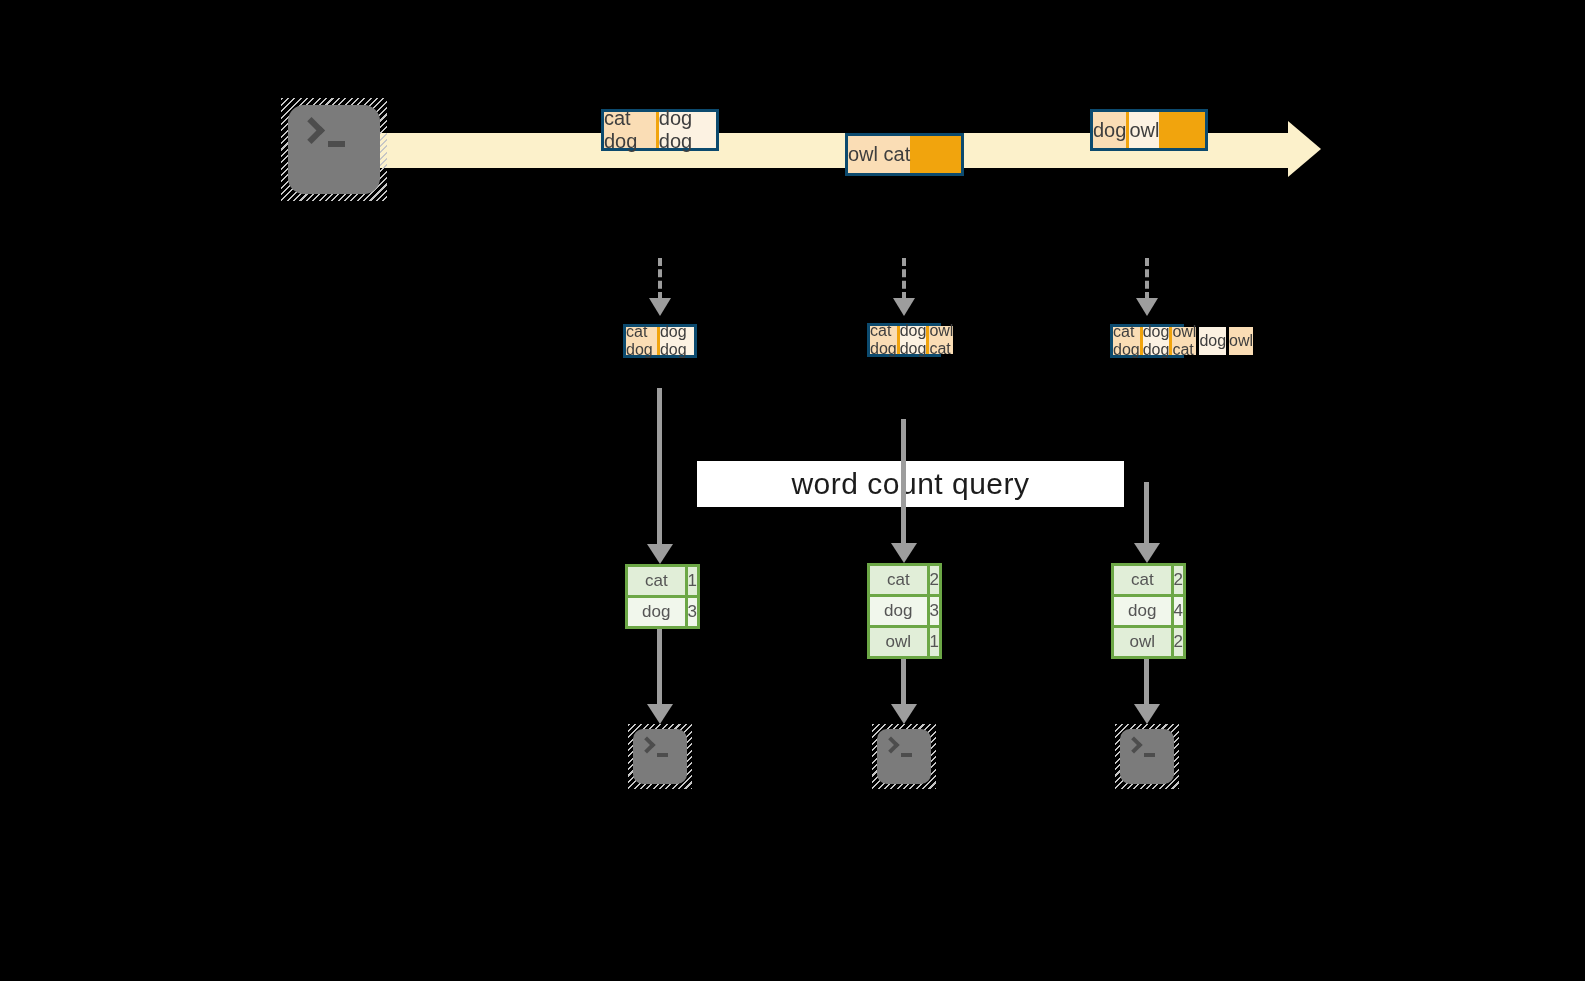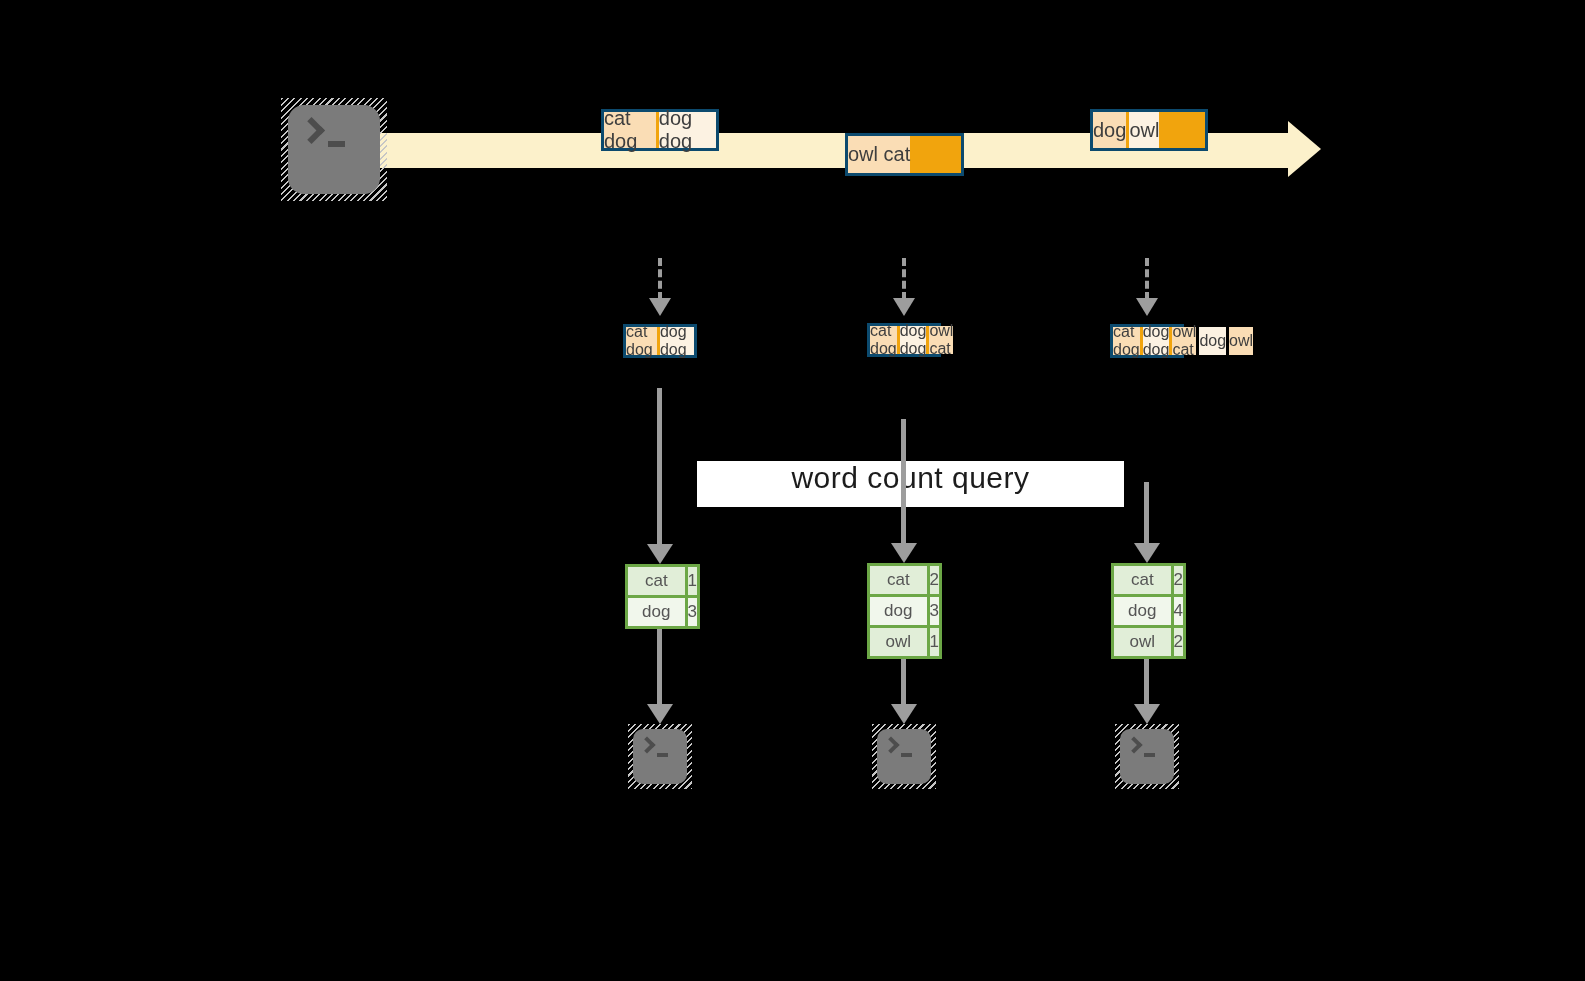--- a/index.html
+++ b/index.html
@@ -45,21 +45,21 @@
 
   
   .dash-line{position:absolute;width:0;border-left:4px dashed #9D9D9D;z-index:2;}
   .solid-line{position:absolute;width:5px;background:#9D9D9D;z-index:2;}
   .tri-down{position:absolute;width:0;height:0;z-index:2;
             border-left:11px solid transparent;border-right:11px solid transparent;
             border-top:18px solid #9D9D9D;}
   .tri-down.big{border-left-width:13px;border-right-width:13px;border-top-width:20px;}
 
   
-  .qband{position:absolute;background:#ffffff;display:flex;align-items:flex-start;justify-content:center;z-index:1;}
+  .qband{position:absolute;background:#ffffff;display:flex;align-items:center;justify-content:center;z-index:1;}
   .qband span{font-size:30px;color:#1c1c1c;letter-spacing:0.5px;}
 </style>
 </head>
 <body>
 
 <div class="canvas">
 
   <div class="stream-band" style="left:375px;top:133px;width:913px;height:35px"></div>
   <div class="stream-head" style="left:1288px;top:121px"></div>
 

